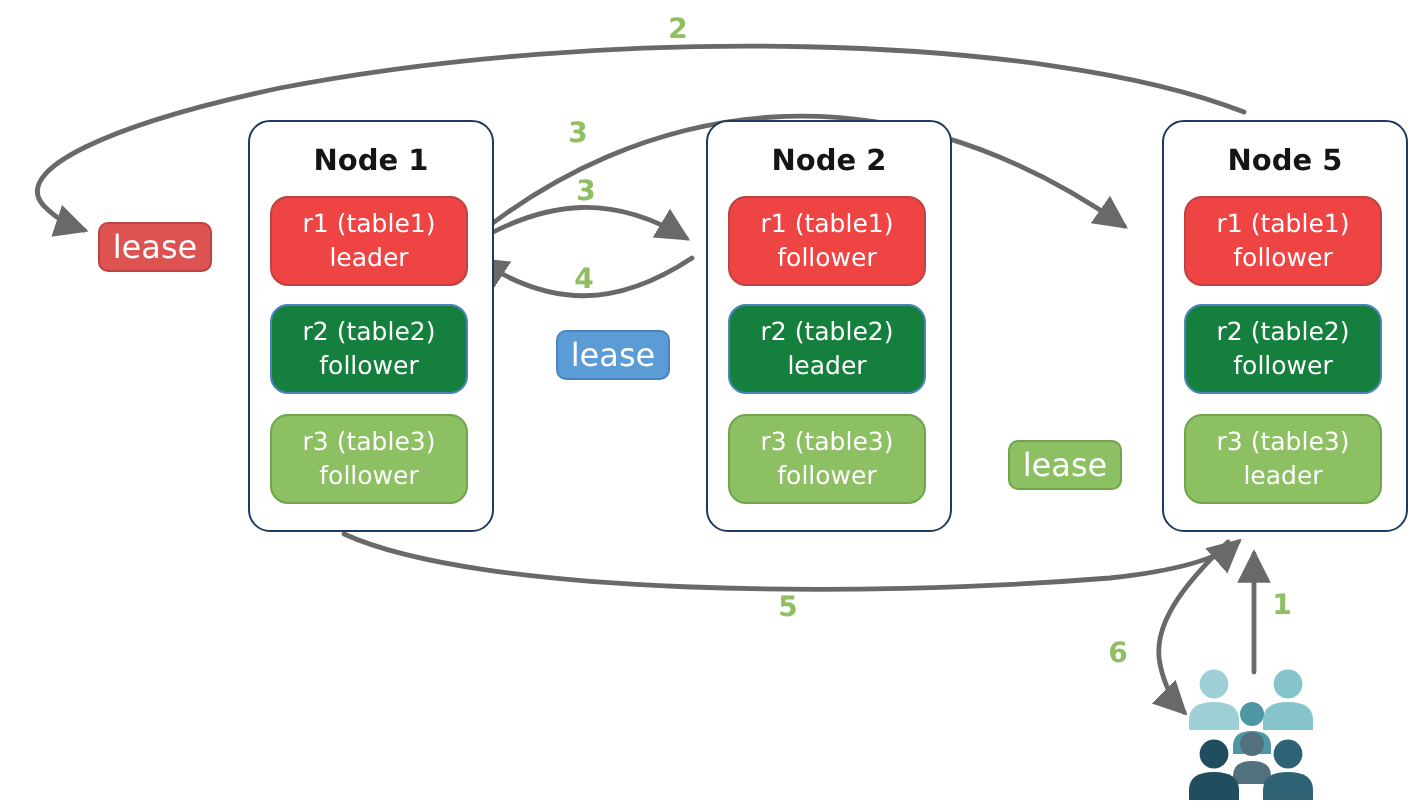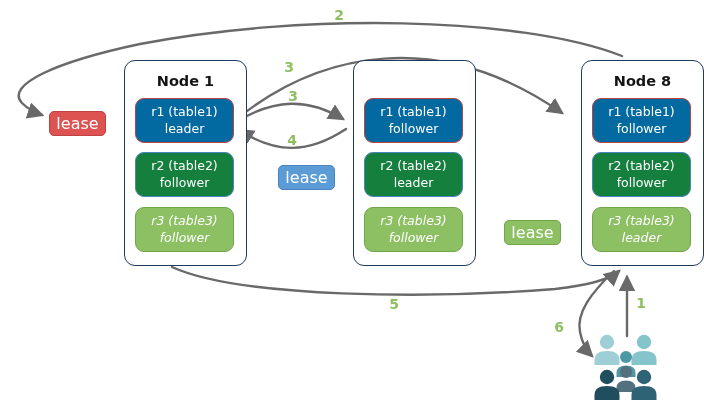--- a/index.html
+++ b/index.html
@@ -5,23 +5,23 @@
   html,body{margin:0;padding:0;background:#ffffff;font-family:"DejaVu Sans","Liberation Sans",sans-serif;}
   .canvas{position:relative;width:704px;height:405px;background:#fff;overflow:hidden;}
   .arrow-layer{position:absolute;left:0;top:0;width:704px;height:405px;pointer-events:none;}
 
   .node{position:absolute;top:60px;width:121px;height:204px;background:#fff;
         border:1.5px solid #1F3A60;border-radius:11px;margin-left:16px;}
   .node-title{text-align:center;margin-top:12px;font-weight:bold;font-size:14.5px;color:#151515;}
   .replica{position:absolute;left:10px;width:97px;height:43px;border-radius:9px;color:#fff;
            font-size:12.5px;text-align:center;display:flex;flex-direction:column;
            justify-content:center;line-height:1.3;}
-  .replica.red{background:#0369a1;border:1.5px solid #BC4341;}
+  .replica.red{background:#ef4444;border:1.5px solid #BC4341;}
   .replica.blue{background:#15803d;border:1.5px solid #4B83BC;}
-  .replica.green{background:#8CC063;border:1.5px solid #70A54B;font-style:italic;}
+  .replica.green{background:#8CC063;border:1.5px solid #70A54B;}
   .r-top{top:37px}.r-mid{top:91px}.r-bot{top:146px}
 
   .lease{position:absolute;width:55px;height:23px;border-radius:5px;color:#fff;font-size:16px;
          display:flex;align-items:center;justify-content:center;}
   .lease.red{left:49px;top:111px;background:#DC5351;border:1.5px solid #BC4341;}
   .lease.blue{left:278px;top:165px;background:#5C9CD6;border:1.5px solid #4B83BC;}
   .lease.green{left:504px;top:220px;background:#8CC063;border:1.5px solid #70A54B;}
 
   .step{position:absolute;transform:translate(-50%,0);color:#8FBE63;font-weight:bold;
         font-size:14px;}
@@ -59,36 +59,37 @@
       <span>r2 (table2)</span>
       <span>follower</span>
     </div>
     <div class="replica green r-bot">
       <span>r3 (table3)</span>
       <span>follower</span>
     </div>
   </div>
 
   <div class="node" style="left:337px">
+    <div class="node-title">Node 2</div>
     <div class="replica red r-top">
       <span>r1 (table1)</span>
       <span>follower</span>
     </div>
     <div class="replica blue r-mid">
       <span>r2 (table2)</span>
       <span>leader</span>
     </div>
     <div class="replica green r-bot">
       <span>r3 (table3)</span>
       <span>follower</span>
     </div>
   </div>
 
   <div class="node" style="left:565px">
-    <div class="node-title">Node 8</div>
+    <div class="node-title">Node 5</div>
     <div class="replica red r-top">
       <span>r1 (table1)</span>
       <span>follower</span>
     </div>
     <div class="replica blue r-mid">
       <span>r2 (table2)</span>
       <span>follower</span>
     </div>
     <div class="replica green r-bot">
       <span>r3 (table3)</span>

